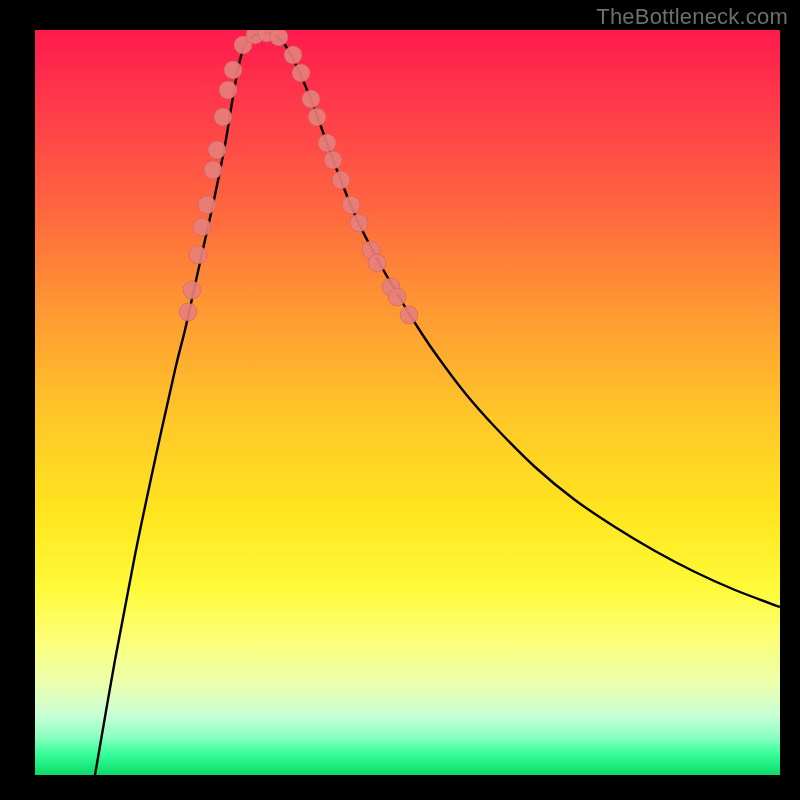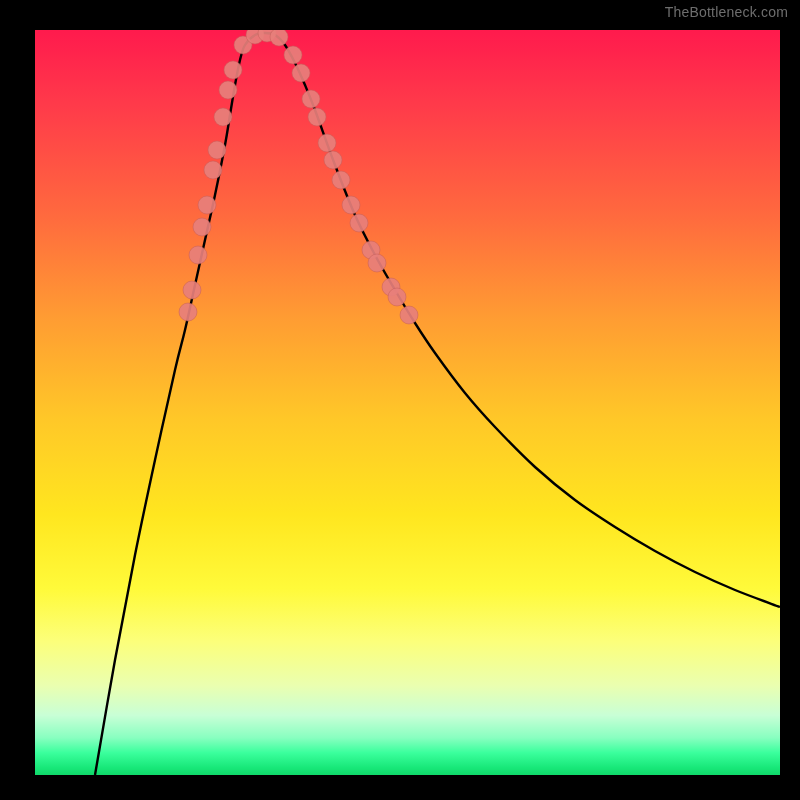--- a/index.html
+++ b/index.html
@@ -40,21 +40,21 @@
       #3bff9d 97%,
       #18e879 99%,
       #10d86a 100%
     );
   }
   .watermark {
     position: absolute;
     top: 4px;
     right: 12px;
     color: #6e6e6e;
-    font-size: 14px;
+    font-size: 22px;
     font-weight: 500;
     letter-spacing: 0.2px;
     user-select: none;
   }
   svg.curve {
     position: absolute;
     left: 0;
     top: 0;
     width: 745px;
     height: 745px;

